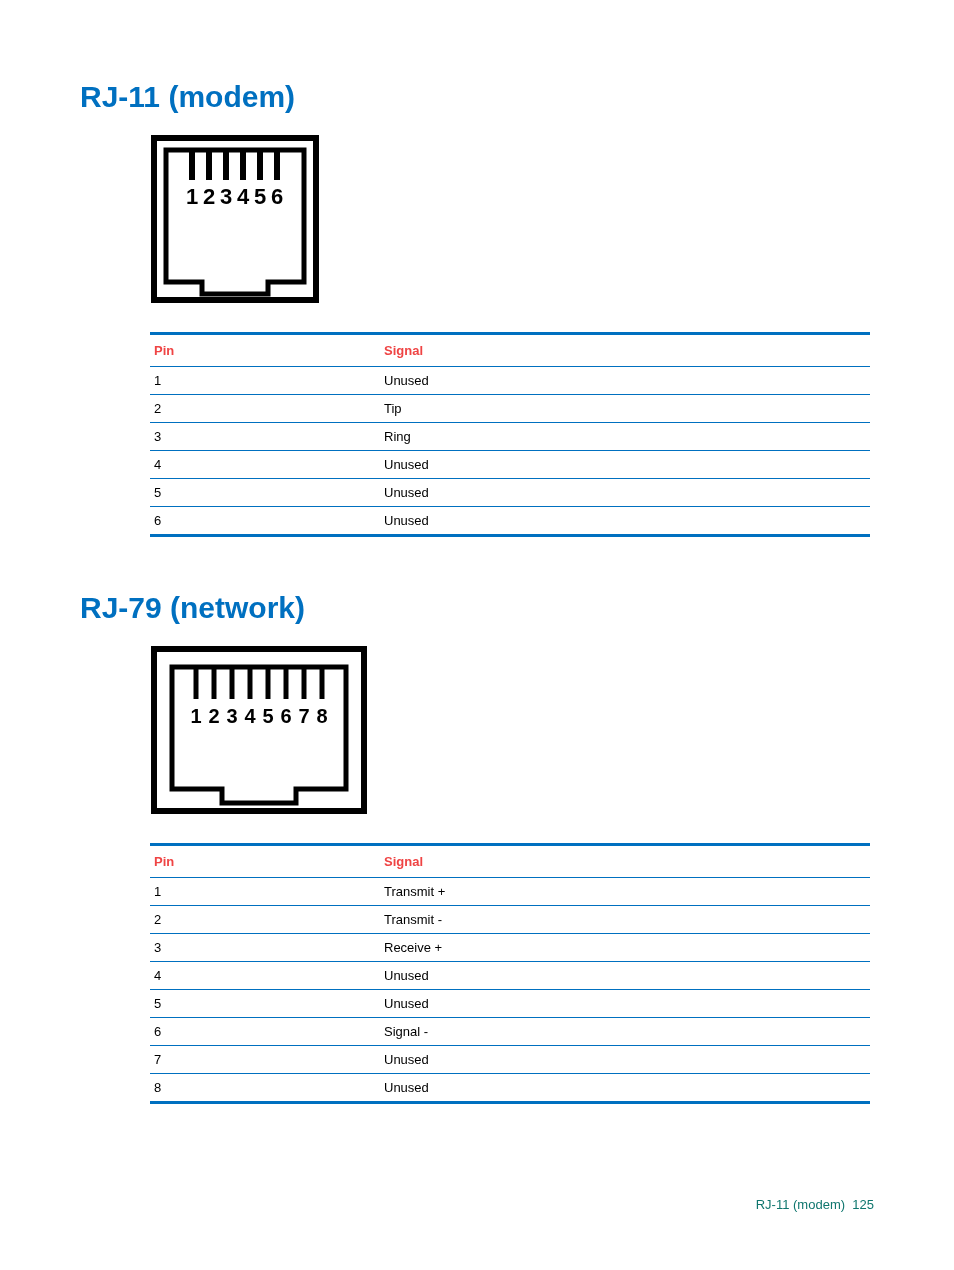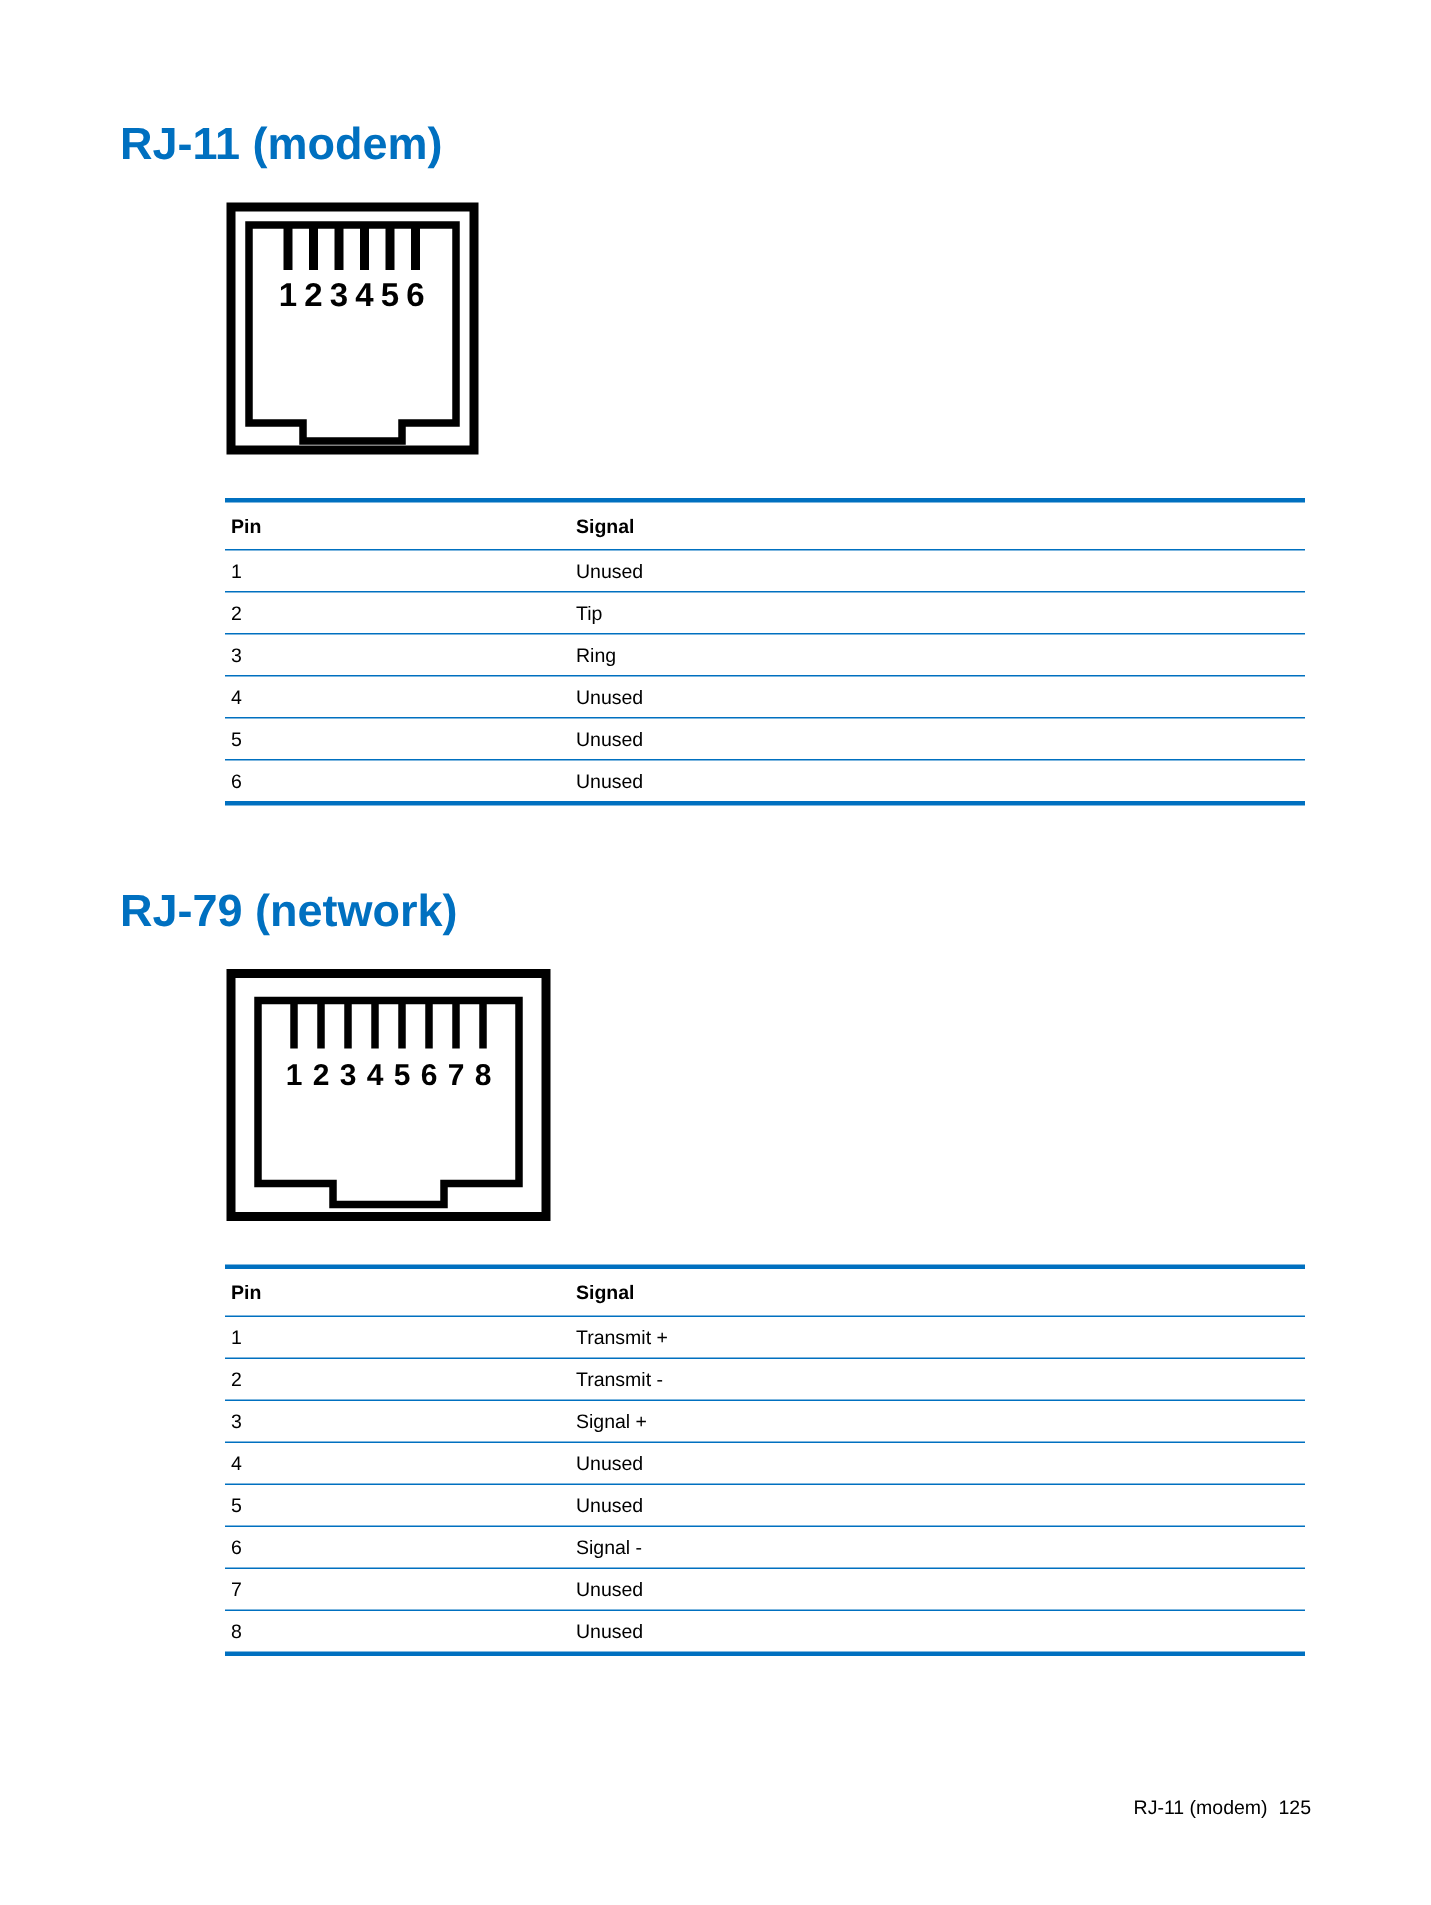--- a/index.html
+++ b/index.html
@@ -31,21 +31,21 @@
     width: 720px;
     margin-left: 70px;
     margin-bottom: 54px;
   }
   thead tr {
     border-top: 3px solid #0070c0;
     border-bottom: 1.5px solid #0070c0;
   }
   th {
     text-align: left;
-    color: #000000;
+    color: #ef4444;
     font-weight: bold;
     font-size: 13px;
     padding: 8px 4px;
   }
   th.pin-col { width: 230px; }
   tbody tr {
     border-bottom: 1px solid #0070c0;
   }
   tbody tr:last-child {
     border-bottom: 3px solid #0070c0;
@@ -53,21 +53,21 @@
   td {
     font-size: 13px;
     color: #000;
     padding: 6px 4px;
   }
   .footer {
     position: absolute;
     bottom: 58px;
     right: 80px;
     font-size: 13px;
-    color: #000000;
+    color: #0f766e;
   }
   svg.jack-svg {
     display: block;
   }
 </style>
 </head>
 <body>
 
 <h2 class="heading">RJ-11 (modem)</h2>
 <div class="diagram-wrap">
@@ -167,21 +167,21 @@
     <tr>
         <td>1</td>
         <td>Transmit +</td>
       </tr>
     <tr>
         <td>2</td>
         <td>Transmit -</td>
       </tr>
     <tr>
         <td>3</td>
-        <td>Signal +</td>
+        <td>Receive +</td>
       </tr>
     <tr>
         <td>4</td>
         <td>Unused</td>
       </tr>
     <tr>
         <td>5</td>
         <td>Unused</td>
       </tr>
     <tr>

